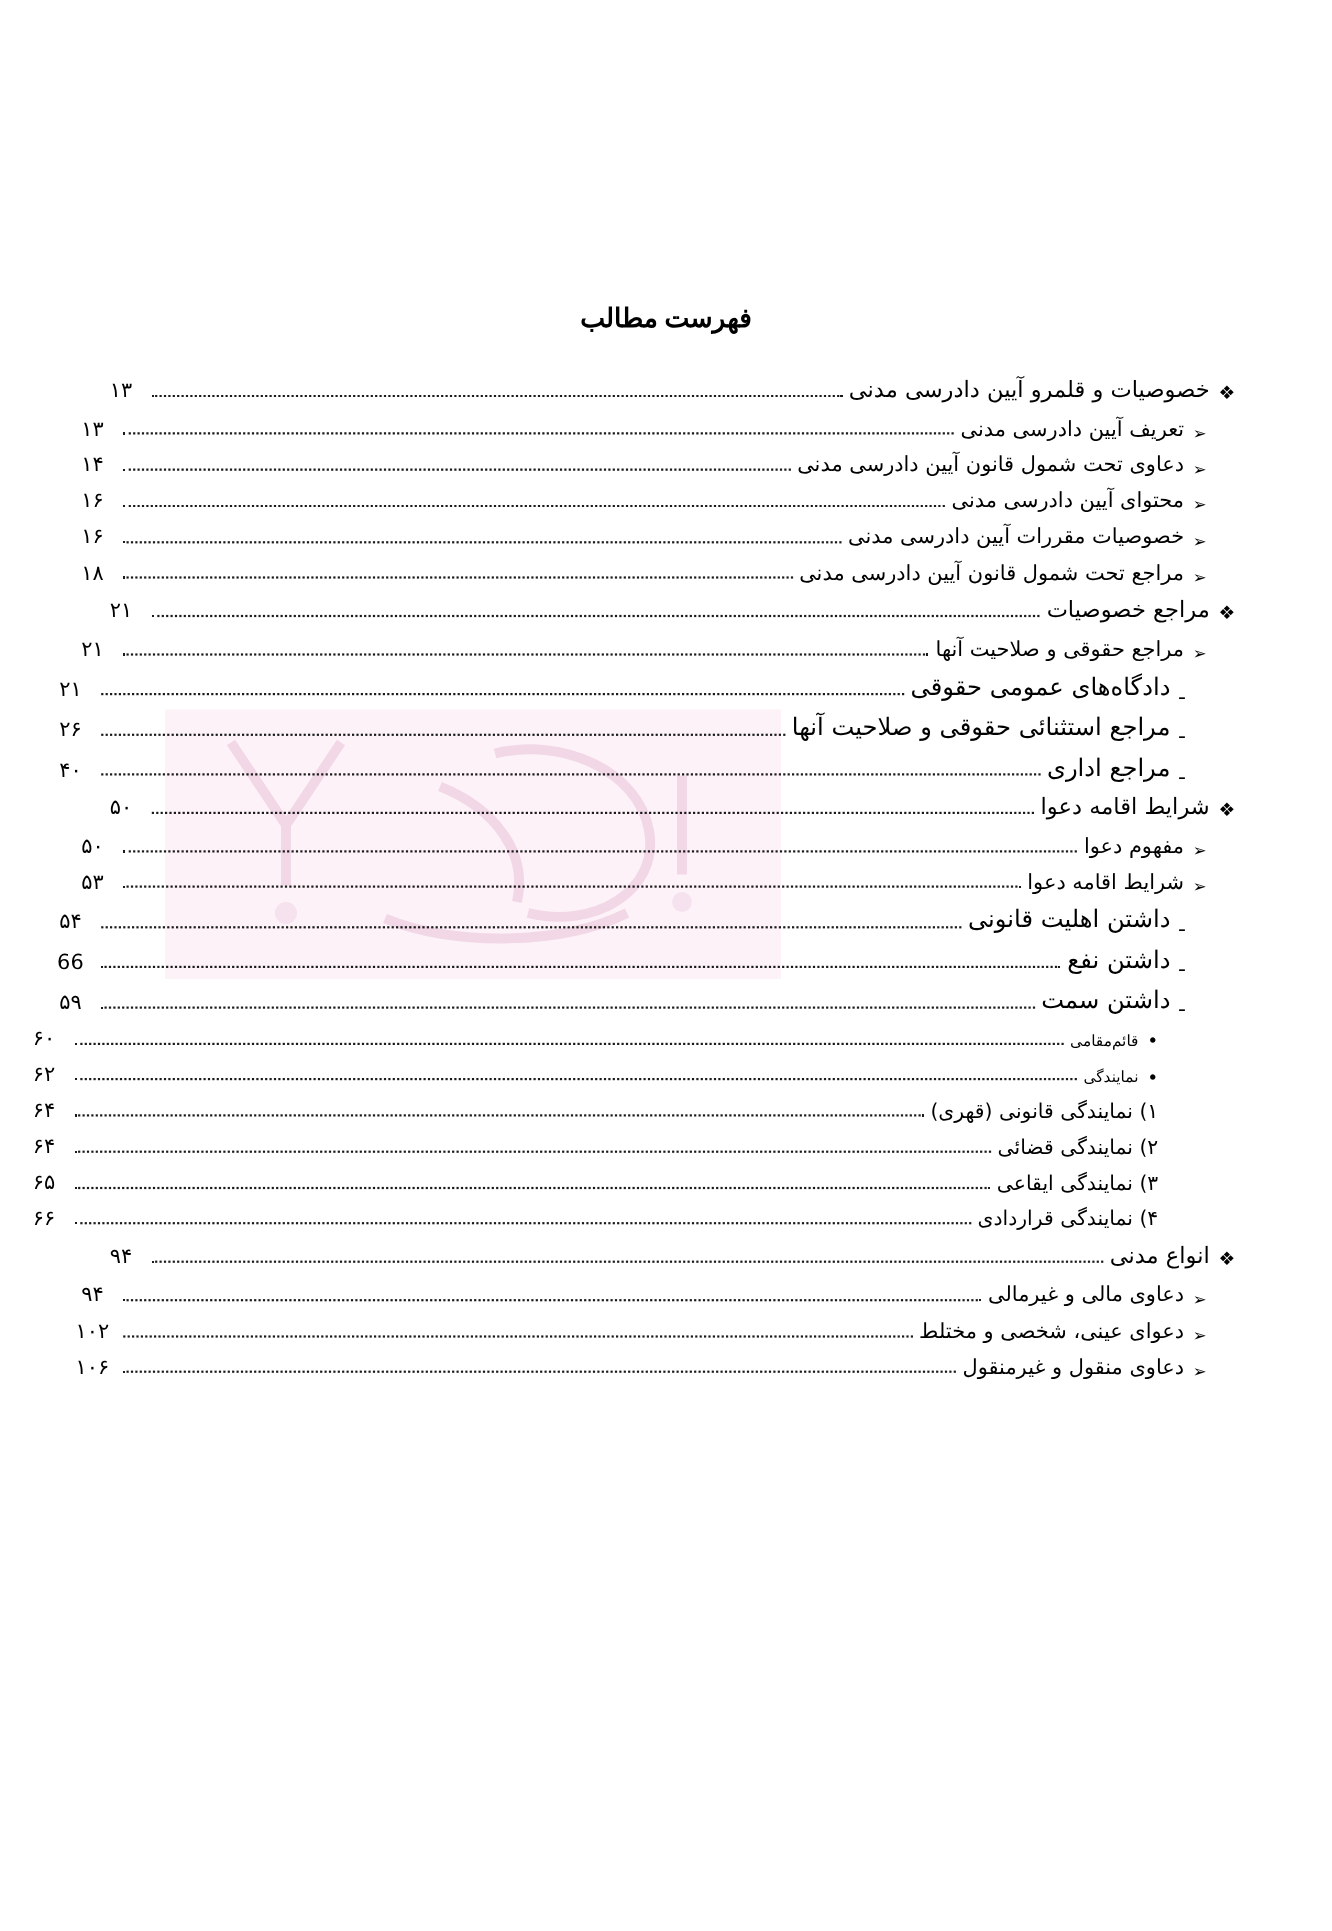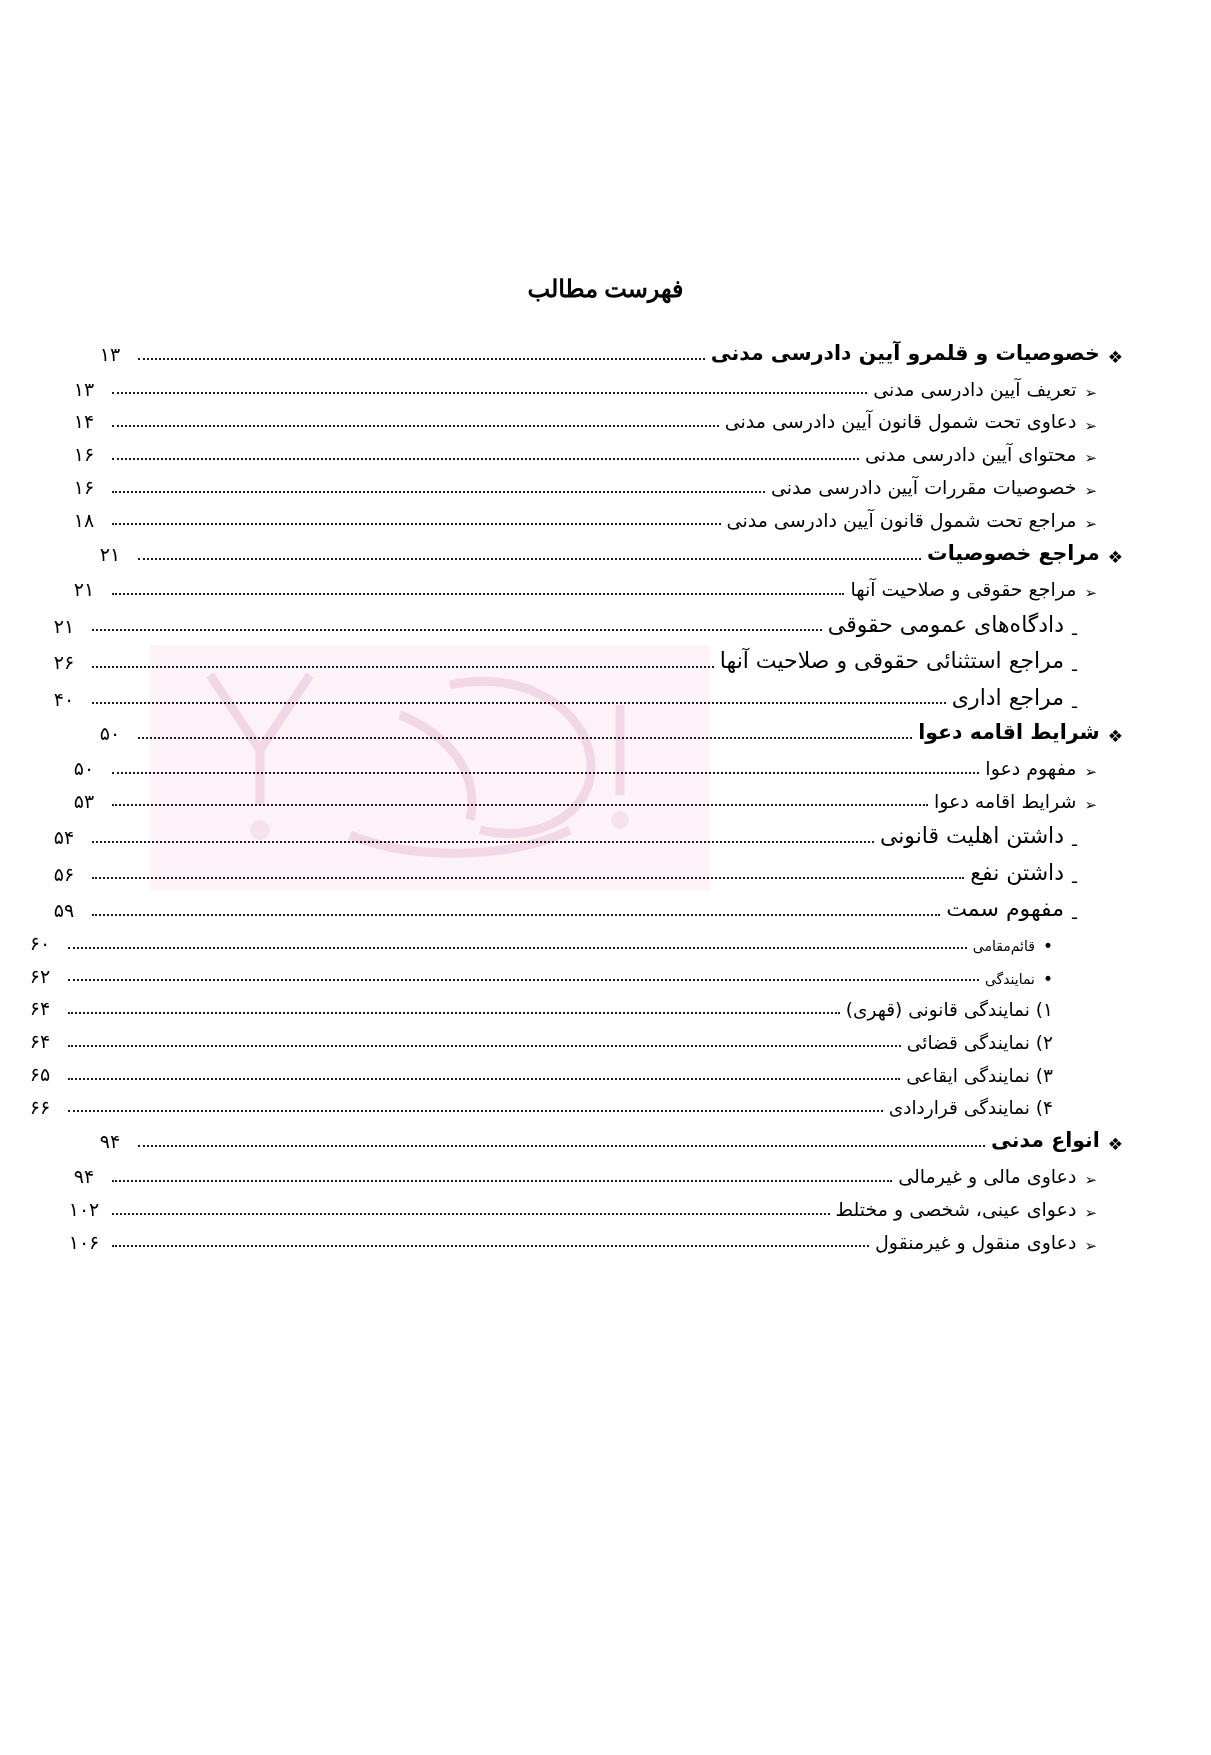--- a/index.html
+++ b/index.html
@@ -101,21 +101,21 @@
     font-size: 19px;
     white-space: nowrap;
     line-height: 1.25;
     min-width: 44px;
     text-align: center;
     direction: rtl;
   }
 
   
   .lvl-1 .label {
-    font-weight: bold;
+    font-weight: normal;
     font-size: 20.5px;
   }
   .lvl-1 {
     margin-bottom: 11px;
     margin-top: 6px;
   }
   .lvl-1 .bullet { font-size: 17px; }
 
   .lvl-2 .label { font-size: 19px; text-align: center; }
   .lvl-2 { padding-right: 26px; }
@@ -266,26 +266,26 @@
         <span class="bullet b-dash">ـ</span>
         <span class="label">داشتن اهلیت قانونی</span>
         <span class="dots"></span>
         <span class="page-num">۵۴</span>
       </div>
 
       <div class="toc-row lvl-3">
         <span class="bullet b-dash">ـ</span>
         <span class="label">داشتن نفع</span>
         <span class="dots"></span>
-        <span class="page-num">۵۶</span>
-      </div>
-
-      <div class="toc-row lvl-3">
-        <span class="bullet b-dash">ـ</span>
-        <span class="label">مفهوم سمت</span>
+        <span class="page-num">66</span>
+      </div>
+
+      <div class="toc-row lvl-3">
+        <span class="bullet b-dash">ـ</span>
+        <span class="label">داشتن سمت</span>
         <span class="dots"></span>
         <span class="page-num">۵۹</span>
       </div>
 
       <div class="toc-row lvl-4">
         <span class="bullet b-dot">•</span>
         <span class="label">قائم‌مقامی</span>
         <span class="dots"></span>
         <span class="page-num">۶۰</span>
       </div>

